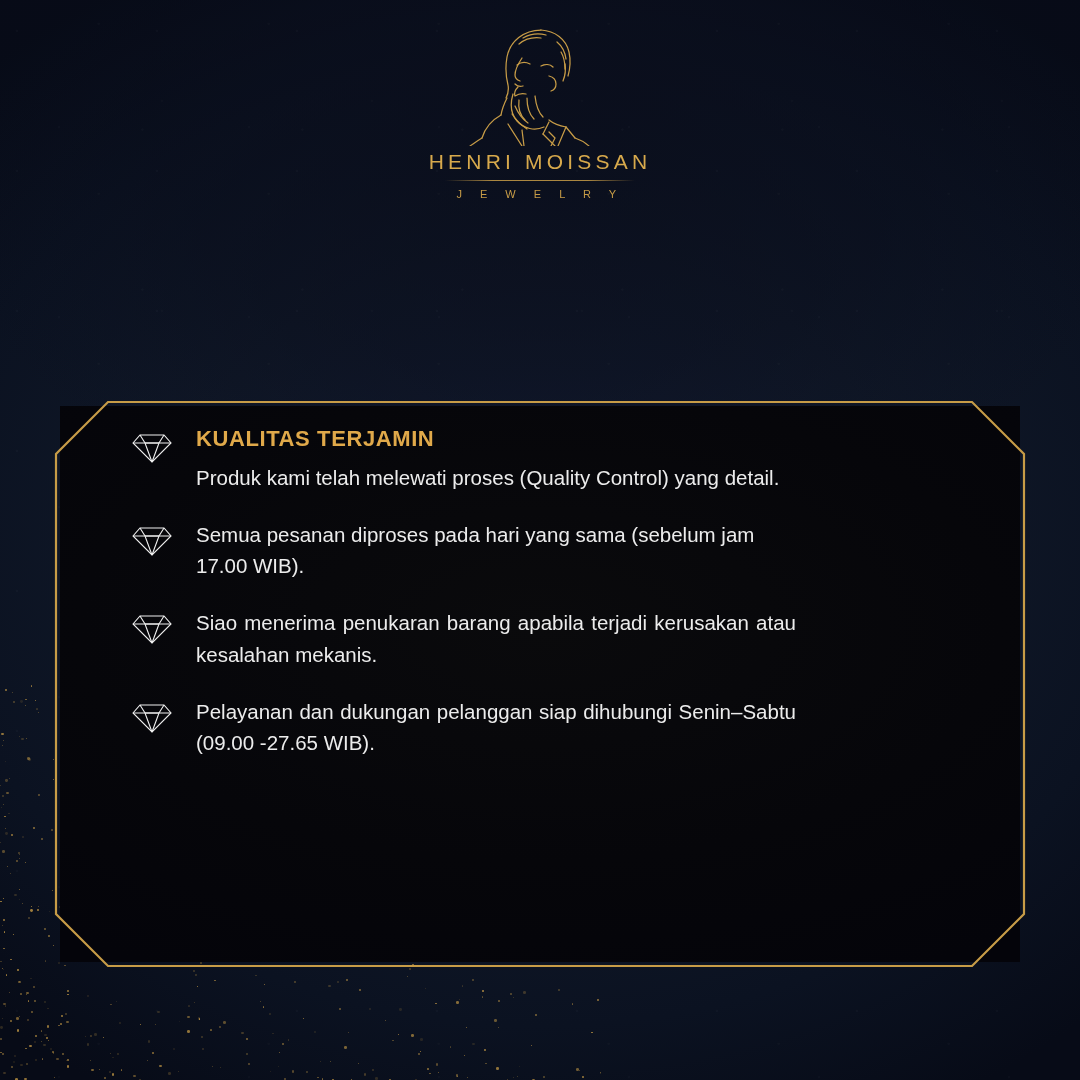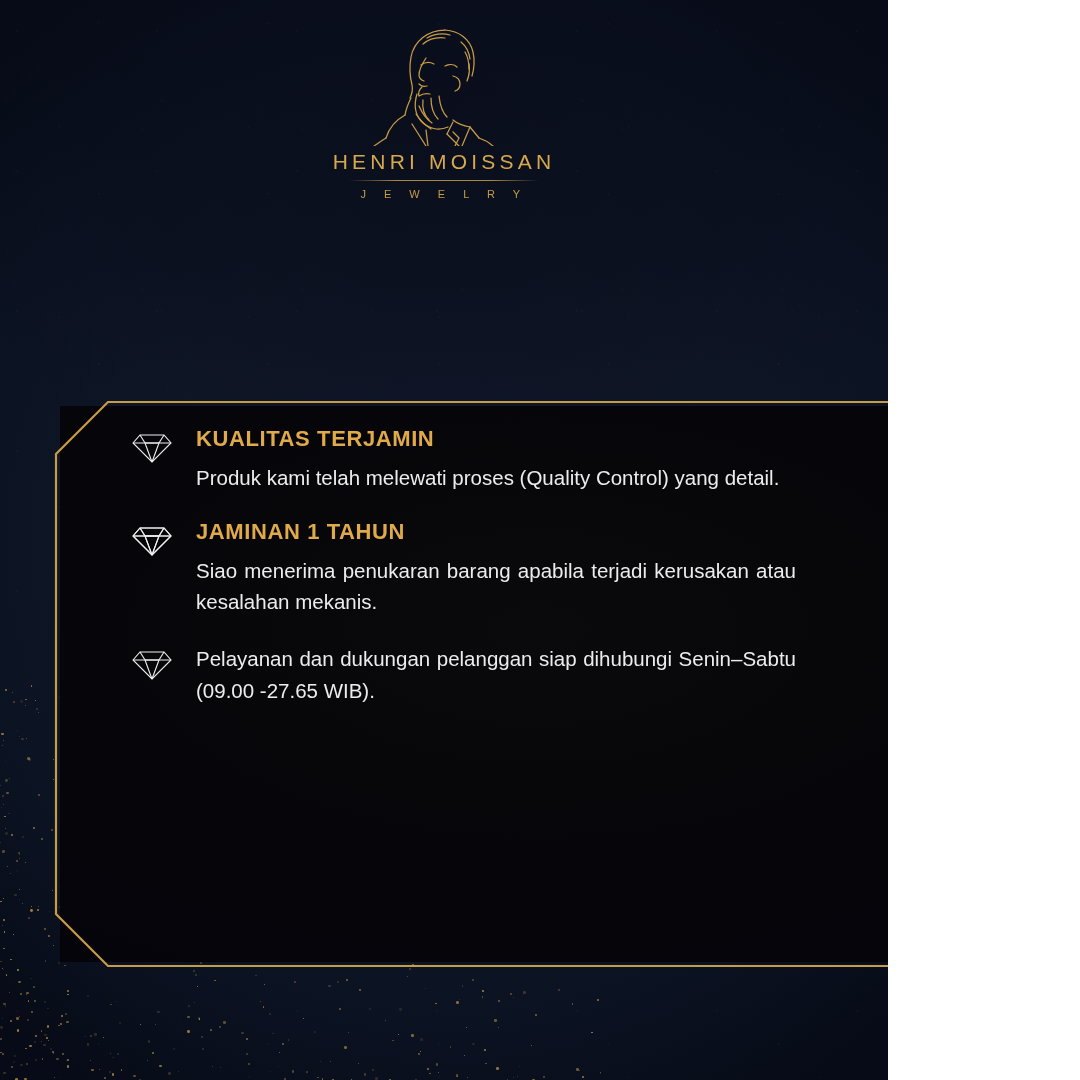--- a/index.html
+++ b/index.html
@@ -3,21 +3,21 @@
 <meta charset="utf-8">
 <style>
   * { margin:0; padding:0; box-sizing:border-box; }
   html, body {
     width:1080px; height:1080px;
     font-family:"Liberation Sans", sans-serif;
     overflow:hidden;
   }
   #stage {
     position:relative;
-    width:888px; height:1080px;
+    width:1080px; height:1080px;
     background:
       radial-gradient(ellipse 60% 45% at 50% 8%, rgba(10,14,28,0.95) 0%, rgba(8,11,24,0.4) 60%, rgba(8,11,24,0) 100%),
       radial-gradient(ellipse 75% 60% at 50% 50%, #141d34 0%, #101828 45%, #0b1221 75%, #070b17 100%),
       linear-gradient(180deg, #0c1426 0%, #121b31 40%, #0e1628 75%, #080d1a 100%);
     overflow:hidden;
   }
   
   #noise {
     position:absolute; inset:0;
     background-image:
@@ -709,33 +709,33 @@
       <div class="item">
         <span class="gem">
           <svg width="44" height="32" viewBox="0 0 44 32" fill="none" stroke="#f0f0f0" stroke-width="1.1">
             <path d="M3 11 L10 3 H34 L41 11 L22 30 Z"></path>
             <path d="M3 11 H41"></path>
             <path d="M10 3 L15 11 L22 30"></path>
             <path d="M34 3 L29 11 L22 30"></path>
             <path d="M15 11 H29"></path>
           </svg>
         </span>
+        <div class="item-desc nojust">Semua pesanan diproses pada hari yang sama (sebelum jam 17.00 WIB).</div>
       </div>
 
       <div class="item">
         <span class="gem">
           <svg width="44" height="32" viewBox="0 0 44 32" fill="none" stroke="#f0f0f0" stroke-width="1.1">
             <path d="M3 11 L10 3 H34 L41 11 L22 30 Z"></path>
             <path d="M3 11 H41"></path>
             <path d="M10 3 L15 11 L22 30"></path>
             <path d="M34 3 L29 11 L22 30"></path>
             <path d="M15 11 H29"></path>
           </svg>
         </span>
-        <div class="item-title">JAMINAN 1 TAHUN</div>
         <div class="item-desc">Siao menerima penukaran barang apabila terjadi kerusakan atau kesalahan mekanis.</div>
       </div>
 
       <div class="item">
         <span class="gem">
           <svg width="44" height="32" viewBox="0 0 44 32" fill="none" stroke="#f0f0f0" stroke-width="1.1">
             <path d="M3 11 L10 3 H34 L41 11 L22 30 Z"></path>
             <path d="M3 11 H41"></path>
             <path d="M10 3 L15 11 L22 30"></path>
             <path d="M34 3 L29 11 L22 30"></path>

